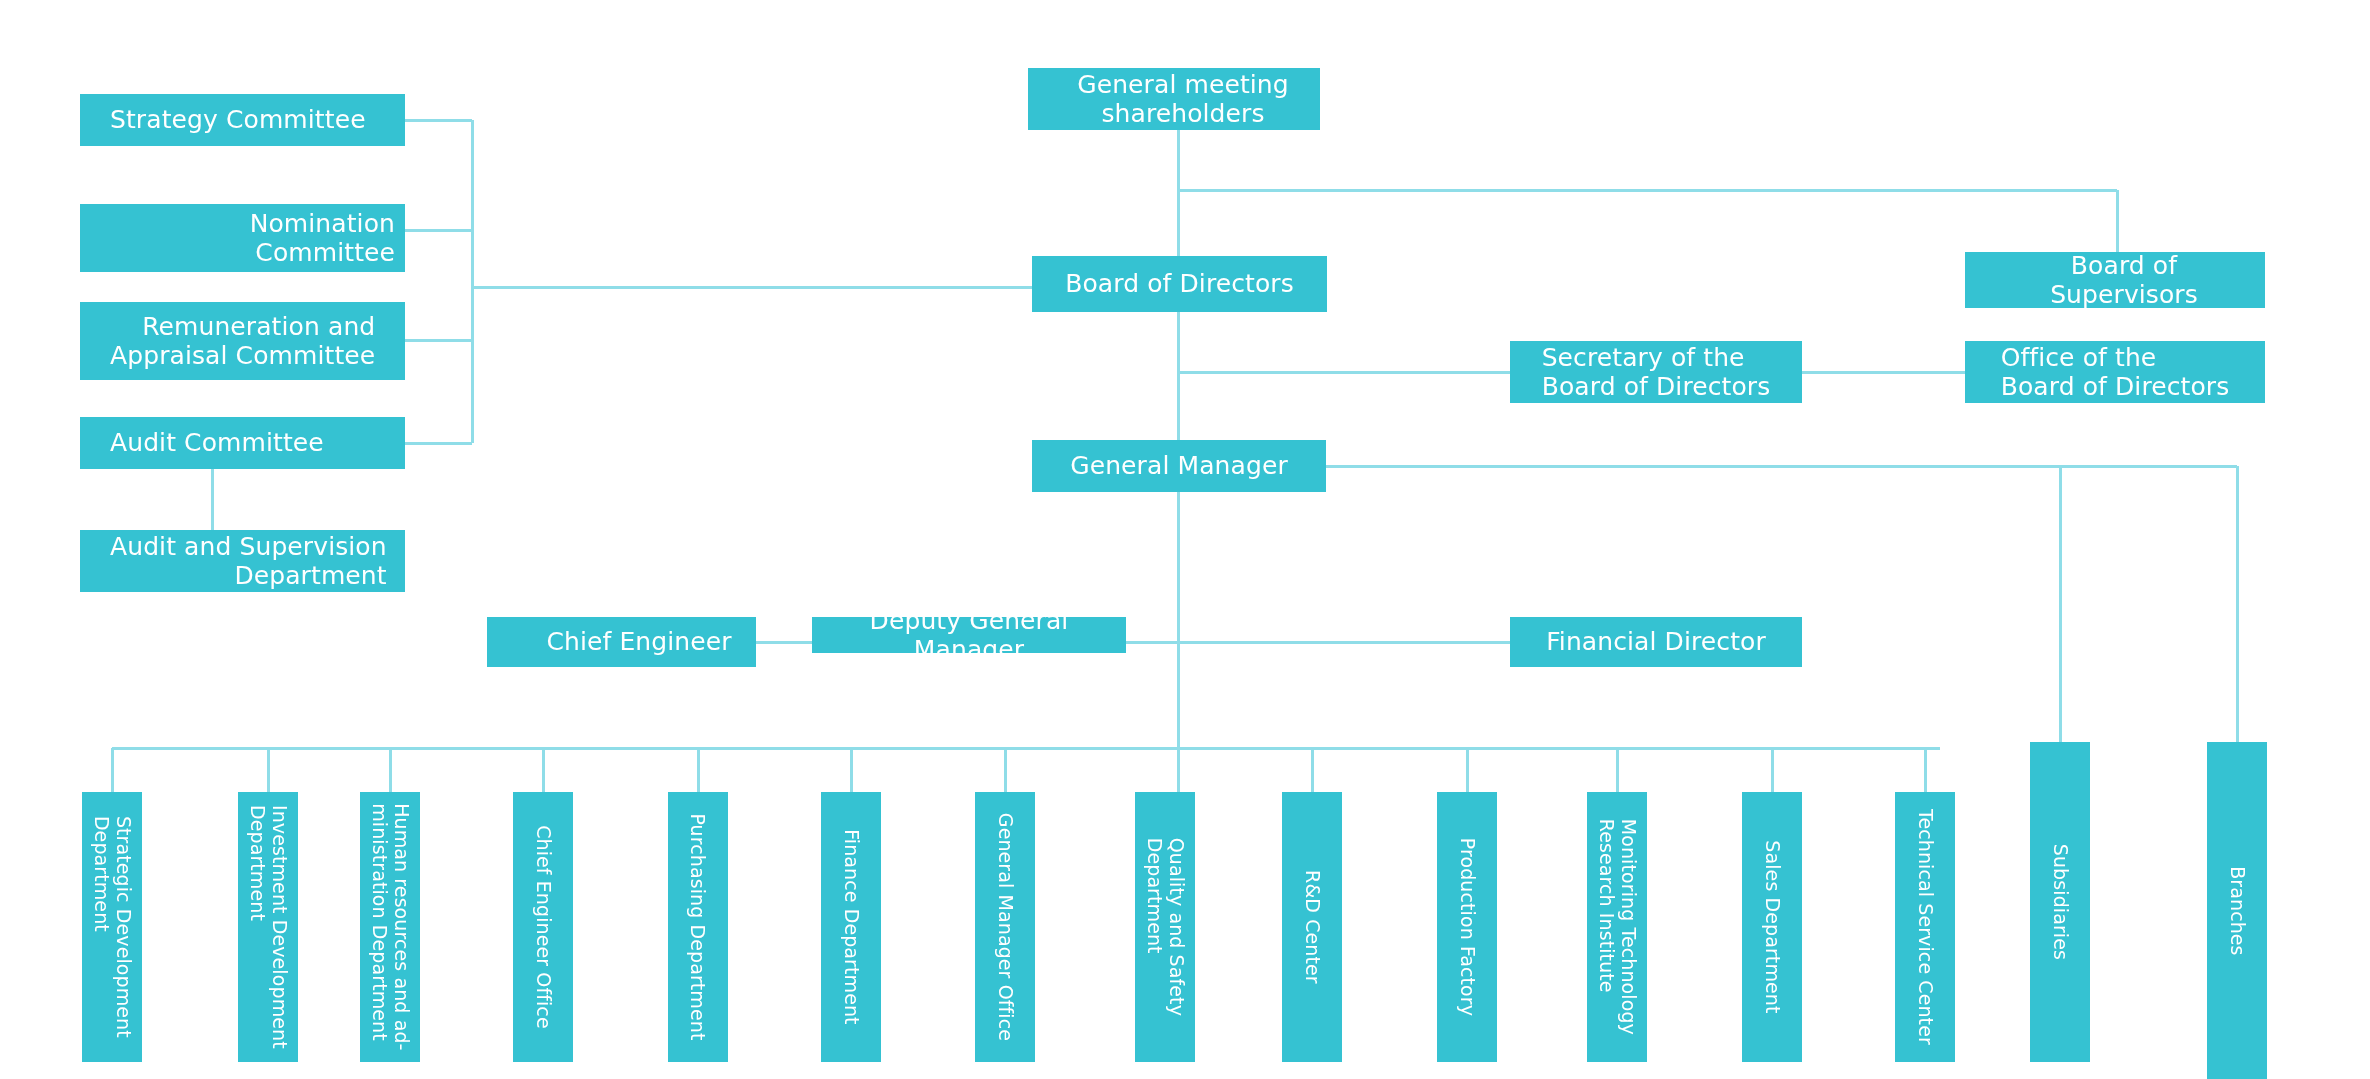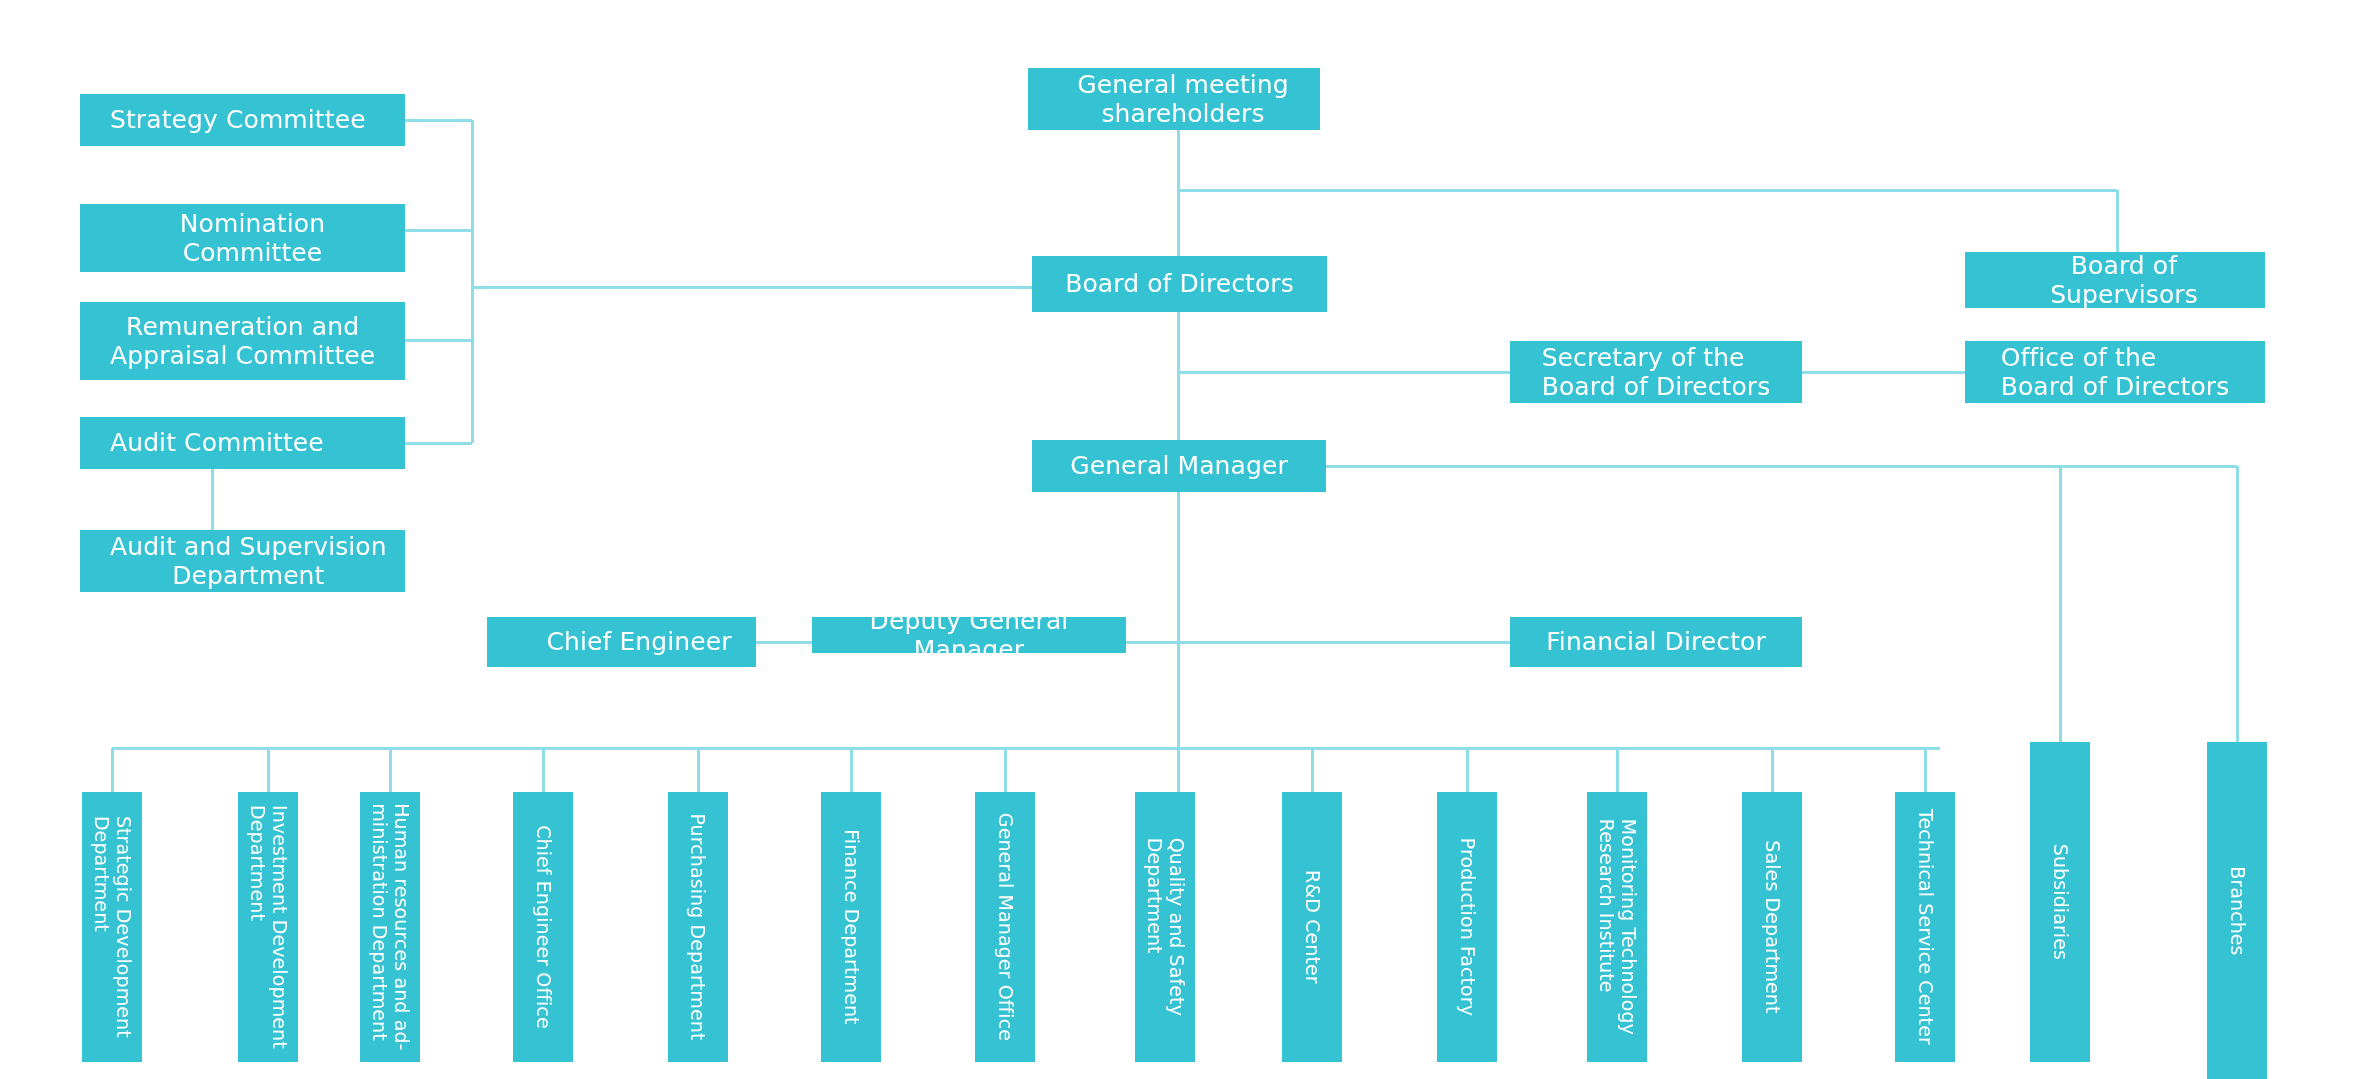--- a/index.html
+++ b/index.html
@@ -40,21 +40,21 @@
     letter-spacing: 0.1px;
     z-index: 2;
   }
   .node.h {
     font-size: 25px;
     padding: 2px 10px;
   }
   .node.h.left {
     justify-content: flex-start;
     padding-left: 30px;
-    text-align: center;
+    text-align: right;
   }
   
   .node.v {
     font-size: 19px;
     padding: 0;
     overflow: visible;
   }
   .node.v .vlabel {
     display: block;
     white-space: nowrap;

